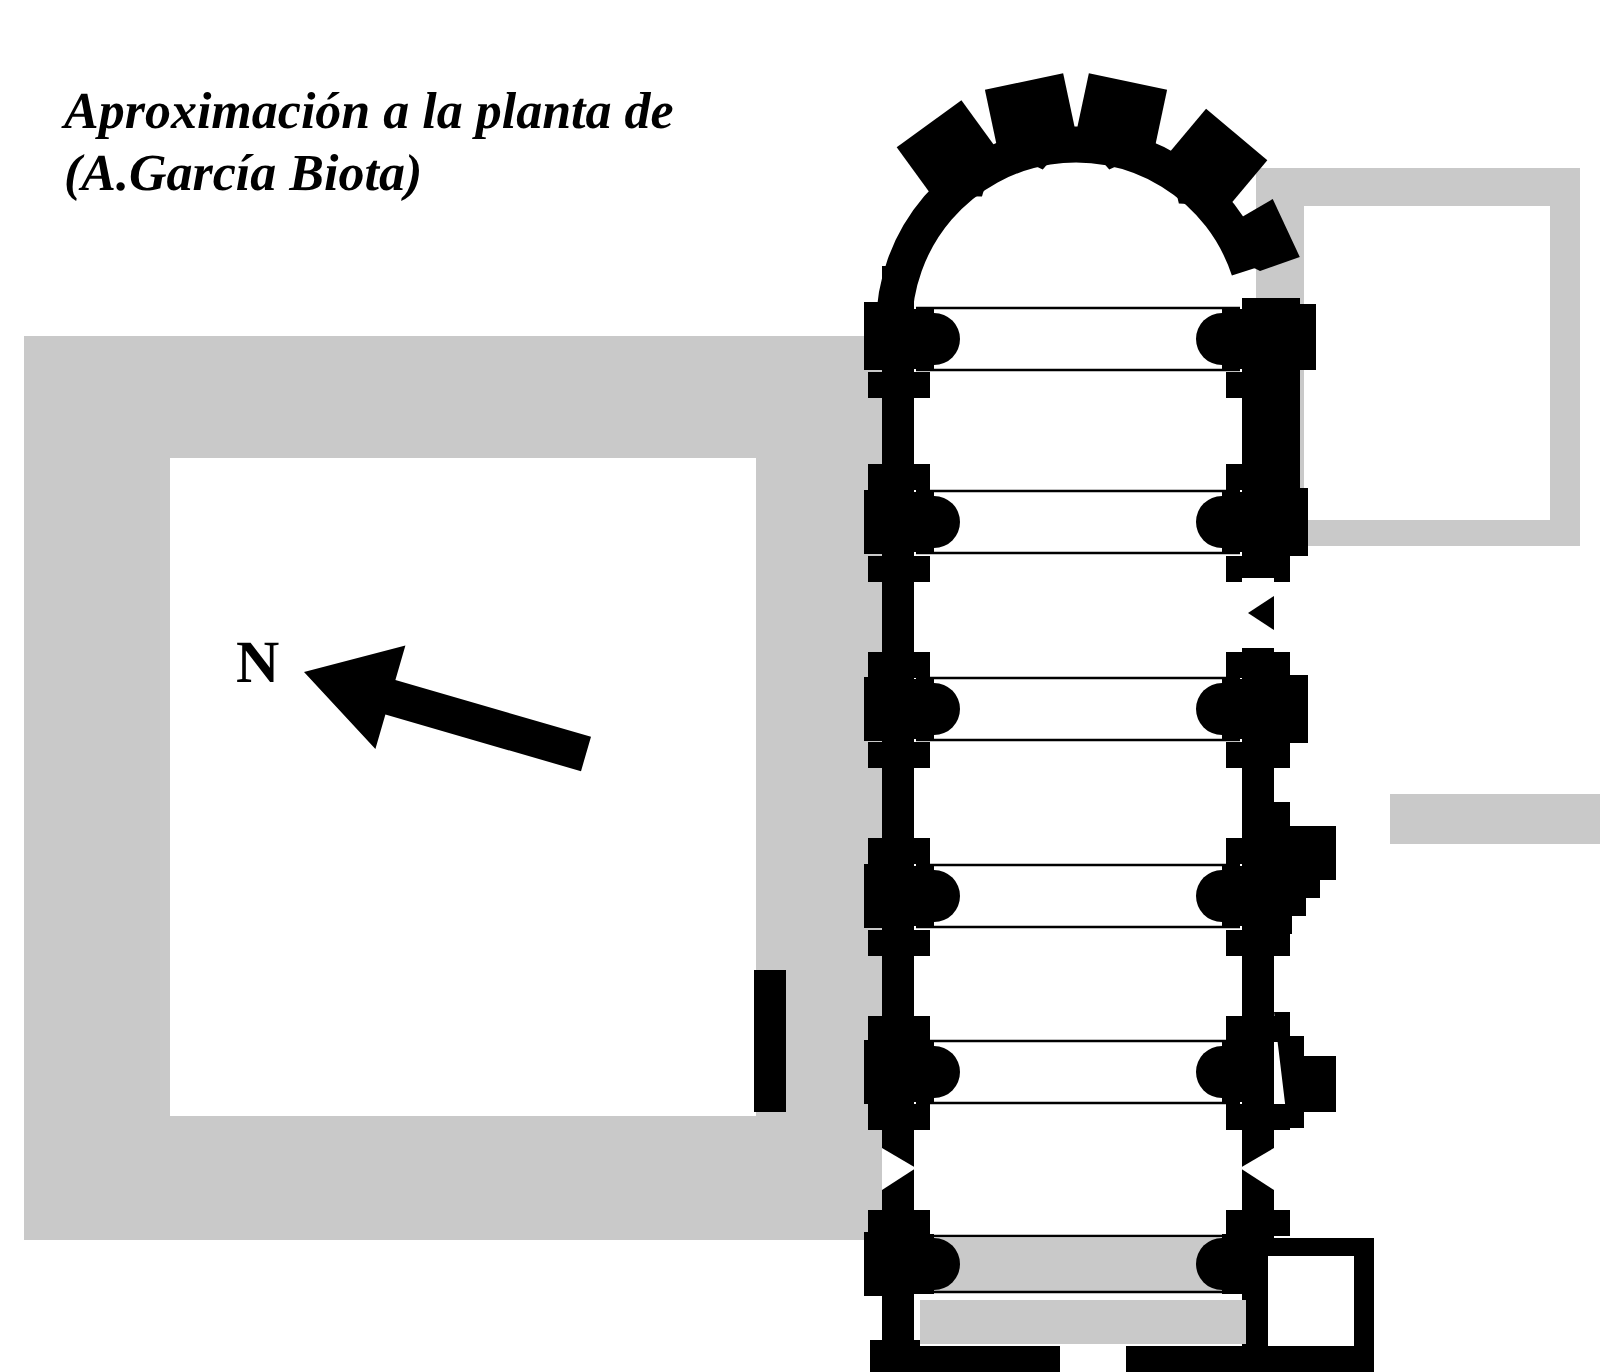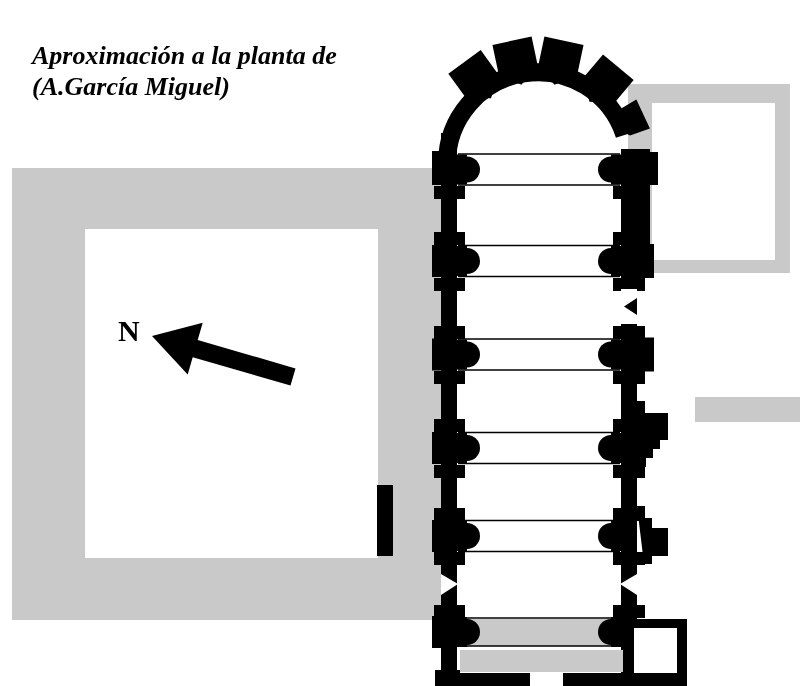--- a/index.html
+++ b/index.html
@@ -22,21 +22,21 @@
   .ringstroke{stroke:var(--ink,#000);fill:none;}
   .ntext{font-family:"Liberation Serif",serif;font-weight:bold;font-size:30px;fill:var(--ink,#000);}
 </style>
 </head>
 <body>
 
 <div id="stage">
 
   <div id="title">
     <div>Aproximación a la planta de</div>
-    <div>(A.García Miguel)</div>
+    <div>(A.García Biota)</div>
   </div>
 
   <svg width="800" height="686" viewBox="0 0 800 686">
 
     <path class="shade" fill-rule="evenodd" d="M12,140 H444 V592 H12 Z M85,201 H378 V530 H85 Z"></path>
 
     <g>
       <rect class="shade" x="628" y="56" width="162" height="189"></rect>
       <rect class="wht" x="652" y="75" width="123" height="157"></rect>
     </g>

